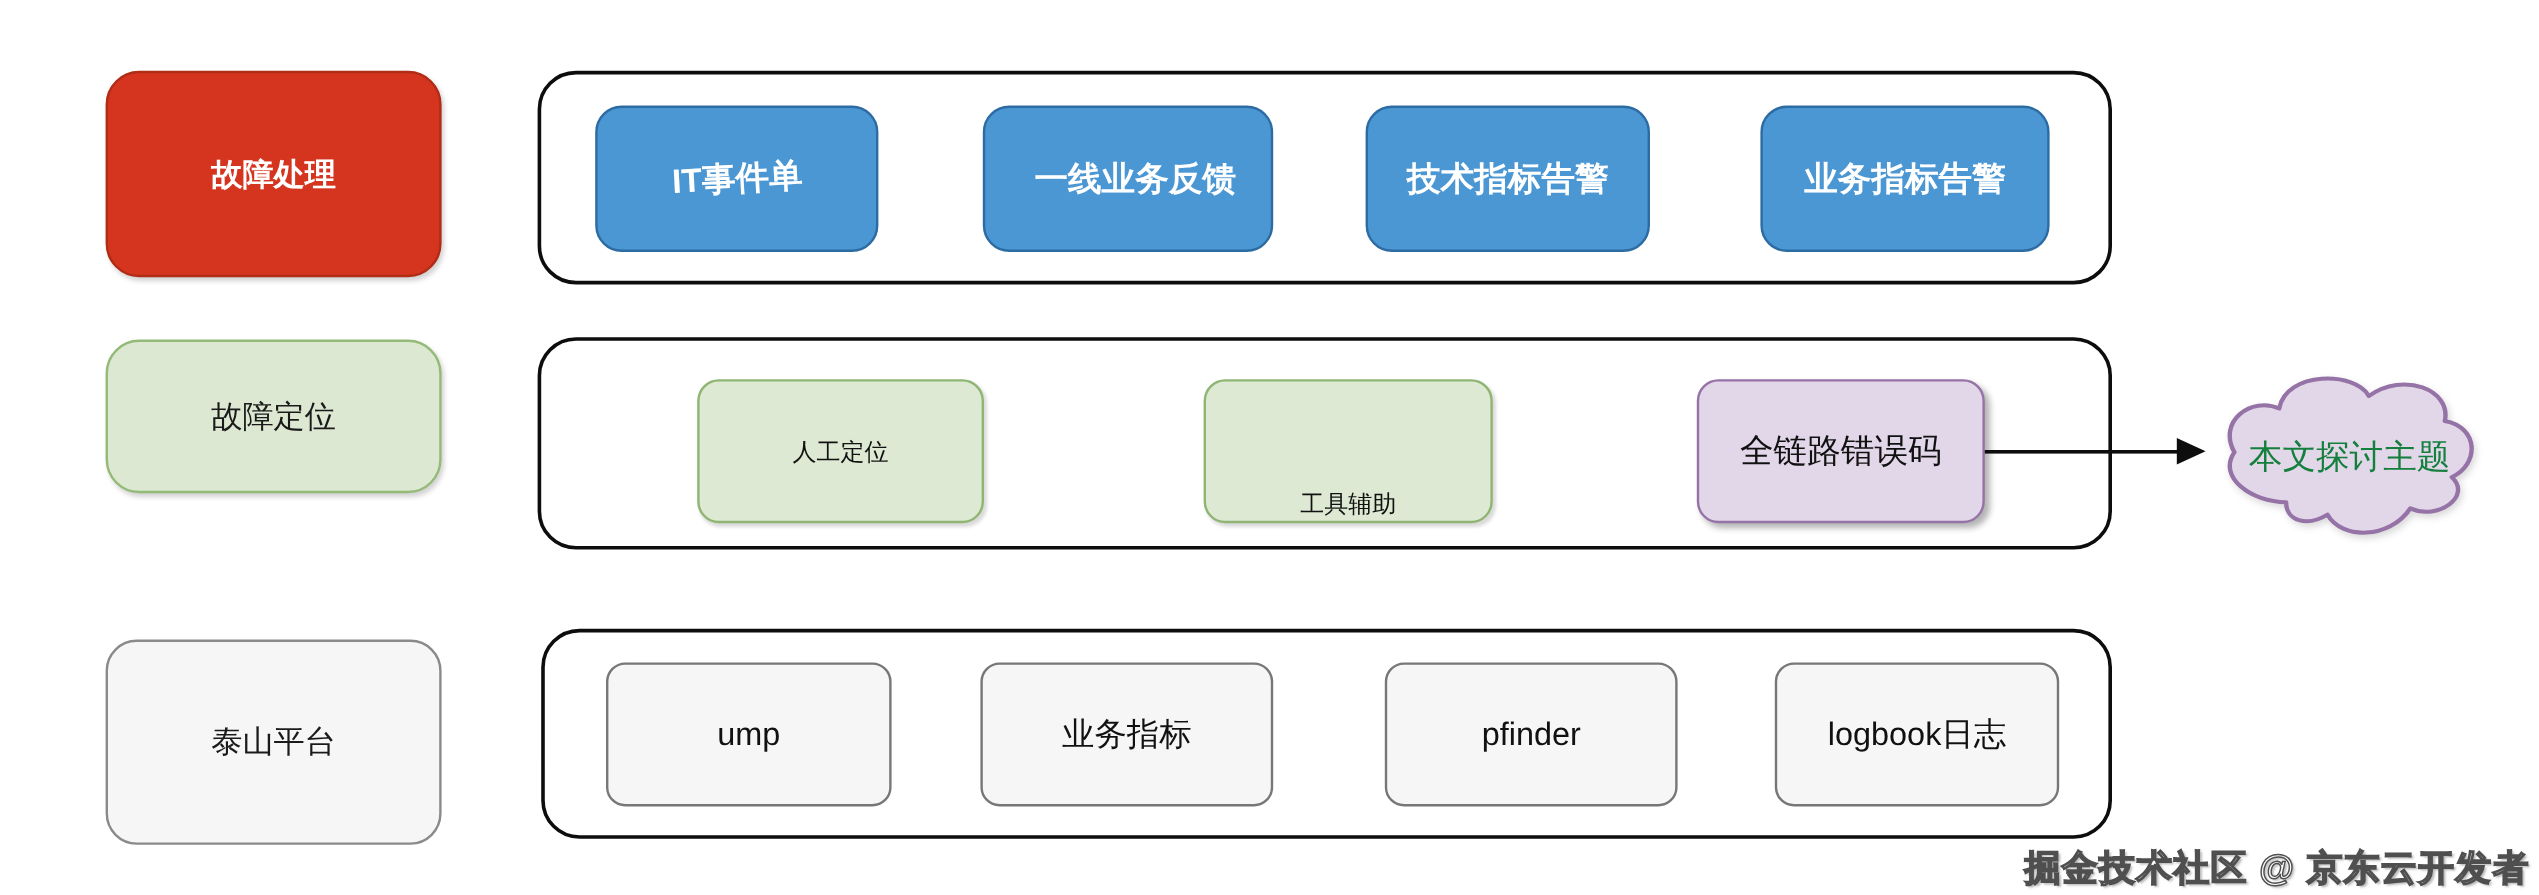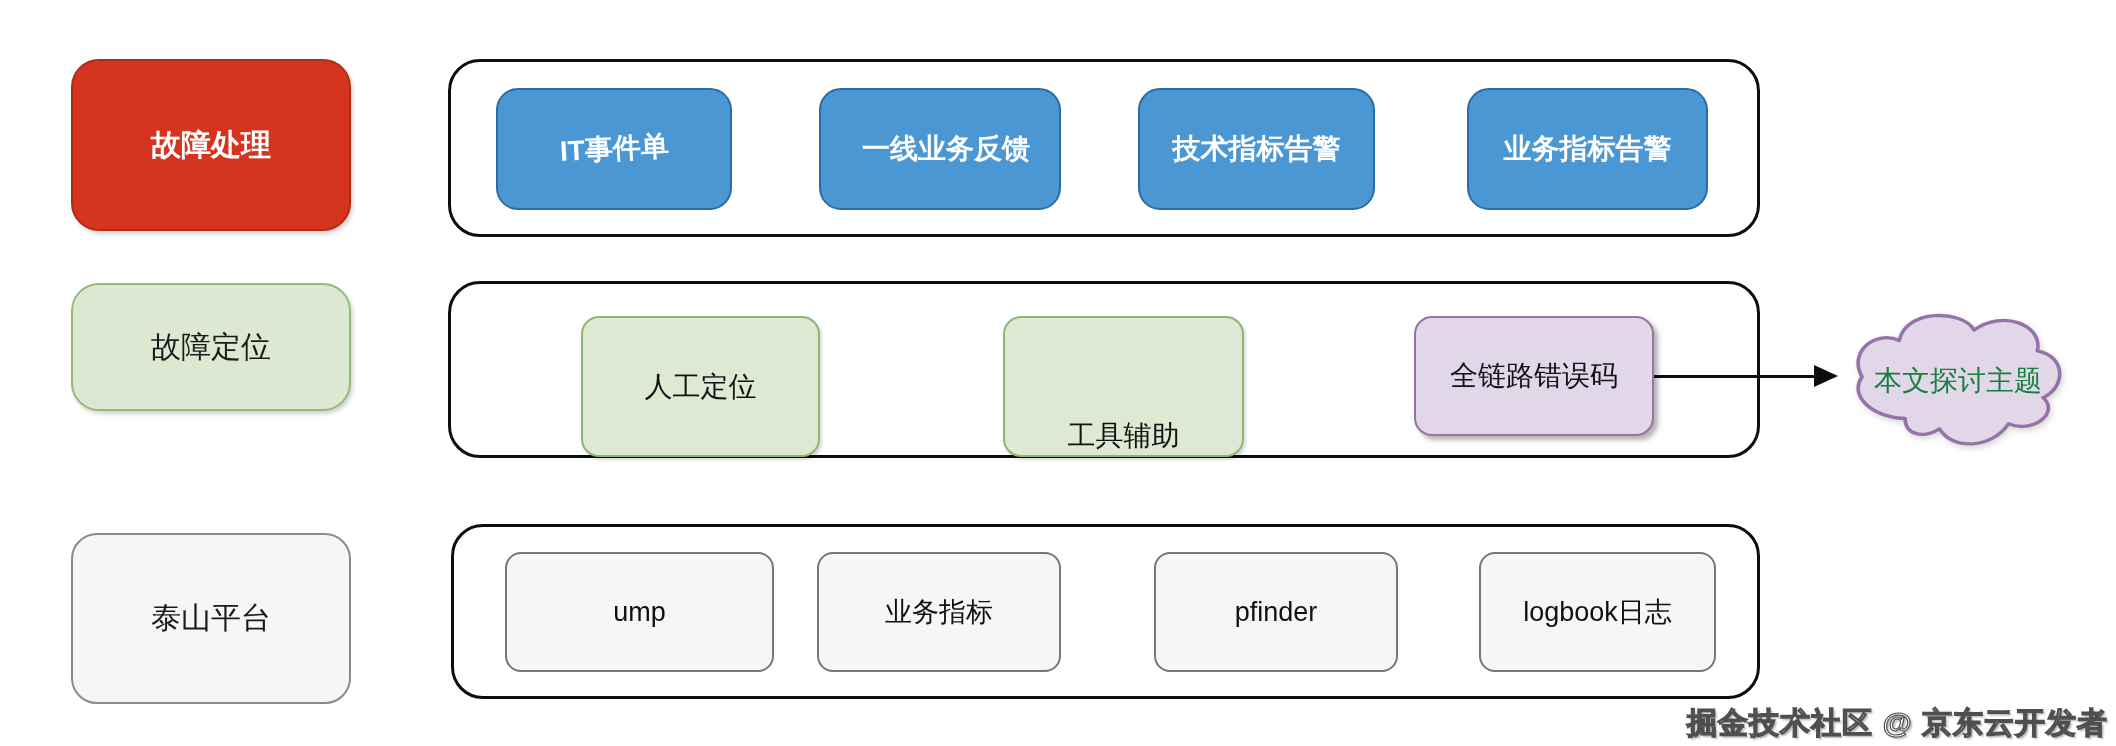--- a/index.html
+++ b/index.html
@@ -18,23 +18,23 @@
   .node {
     position: absolute;
     display: flex;
     align-items: center;
     justify-content: center;
     text-align: center;
     box-sizing: border-box;
   }
   
   .stage {
-    left: 71px;
+    left: 88px;
     width: 280px;
-    font-size: 30px;
+    font-size: 26px;
   }
   .stage-red {
     top: 59px; height: 172px;
     background: #d5351f;
     border: 2px solid #b02c15;
     border-radius: 28px;
     color: #ffffff;
     font-weight: bold;
     box-shadow: 2px 3px 4px rgba(0,0,0,0.18);
   }
@@ -73,26 +73,26 @@
     background: #4b97d3;
     border: 2px solid #2d6ca3;
     border-radius: 22px;
     color: #ffffff;
     font-weight: bold;
     font-size: 28px;
   }
   
   .green-node {
     top: 316px;
-    height: 141px;
+    height: 120px;
     background: #dde9d3;
     border: 2px solid #8fb573;
     border-radius: 18px;
     color: #111111;
-    font-size: 28px;
+    font-size: 20px;
     box-shadow: 2px 3px 3px rgba(0,0,0,0.15);
   }
   .purple-node {
     top: 316px;
     height: 120px;
     background: #e2d6e9;
     border: 2px solid #9673a6;
     border-radius: 18px;
     color: #111111;
     font-size: 28px;
@@ -215,21 +215,21 @@
   </div>
 
   <div id="cloud-topic">
     <svg viewBox="-2 5 100 74" preserveAspectRatio="none">
       <path d="M 25 60 C 12.5 60 0 50 6.25 40 C 0 27.5 12.5 17.5 22.5 22.5 C 25 7.5 50 7.5 55 17.5 C 67.5 7.5 85 15 82.5 27.5 C 95 30 95 45 85 50 C 92.5 57.5 80 67.5 70 62.5 C 62.5 75 45 75 40 65 C 32.5 70 25 67.5 25 60 Z" fill="#e2d6e9" stroke="#9673a6" stroke-width="1.6" stroke-linejoin="round"></path>
     </svg>
     <div class="cloud-label">本文探讨主题</div>
   </div>
 
   <div class="container-box" id="container-row3"></div>
-  <div class="node gray-node" style="left:505px;width:269px;">
+  <div class="node gray-node" style="left:505px;width:238px;">
     <span>ump</span>
   </div>
   <div class="node gray-node" style="left:817px;width:244px;">
     <span>业务指标</span>
   </div>
   <div class="node gray-node" style="left:1479px;width:237px;">
     <span>logbook日志</span>
   </div>
   <div class="node gray-node" style="left:1154px;width:244px;">
     <span>pfinder</span>

